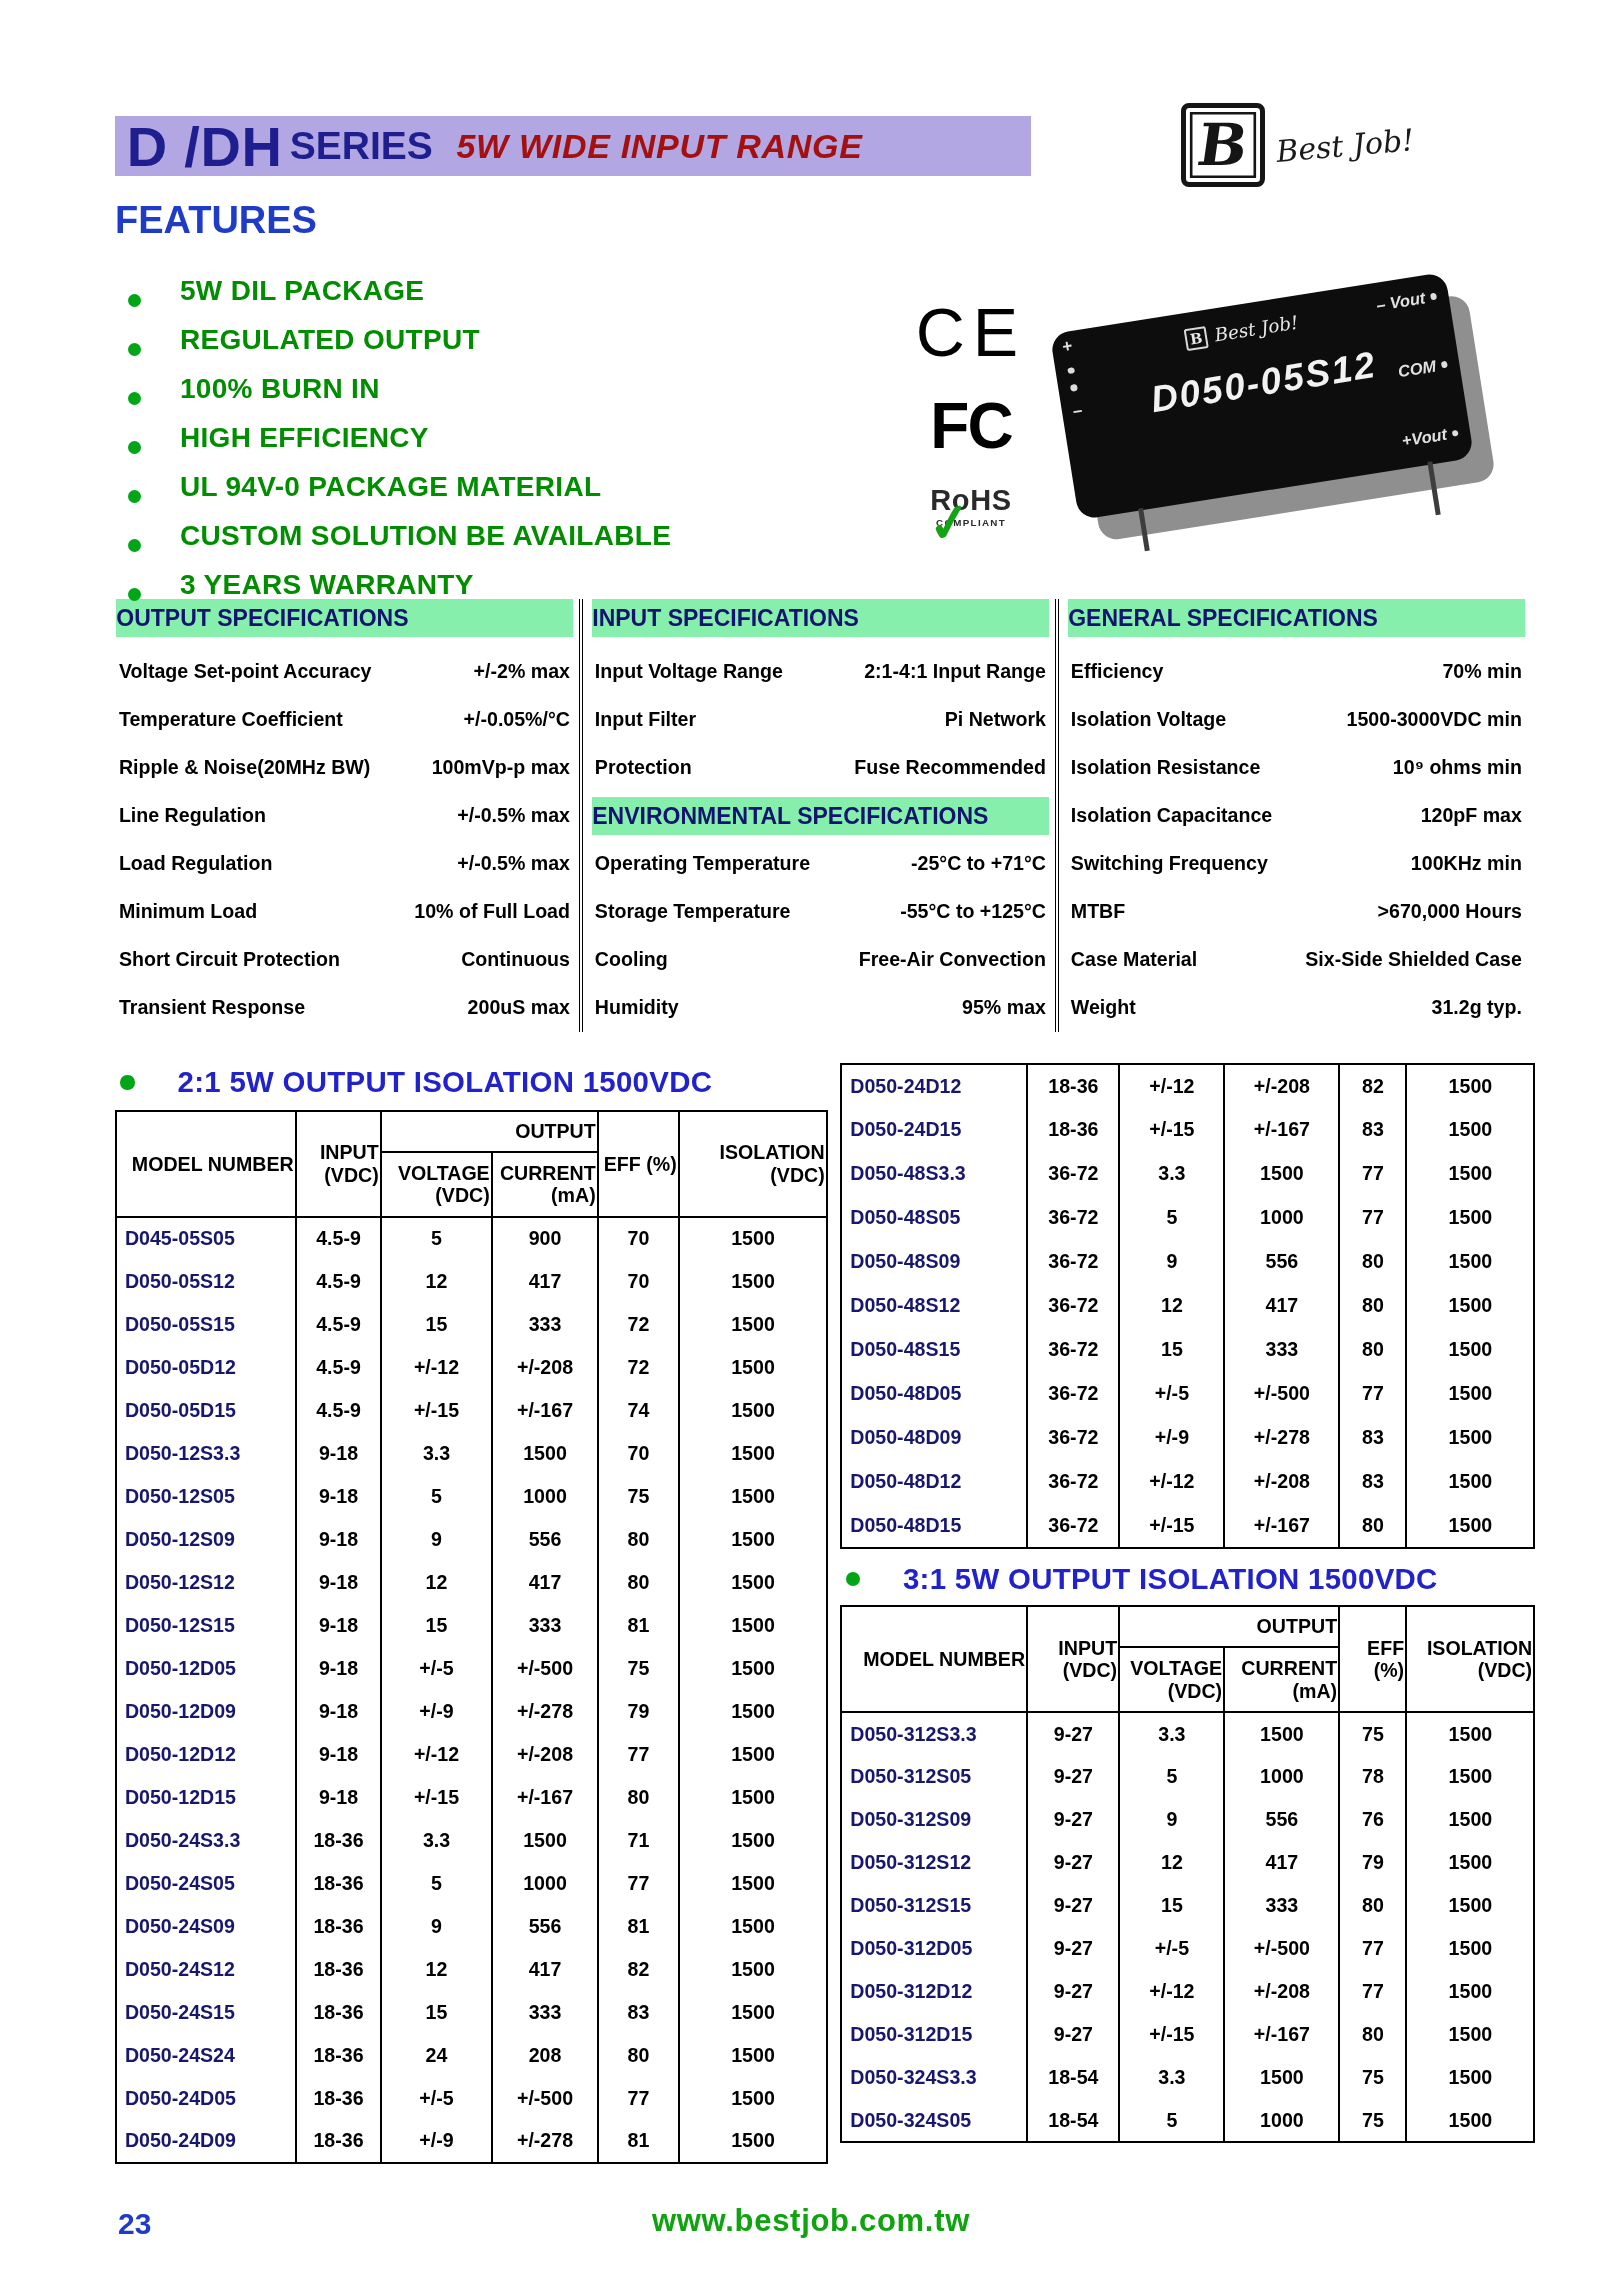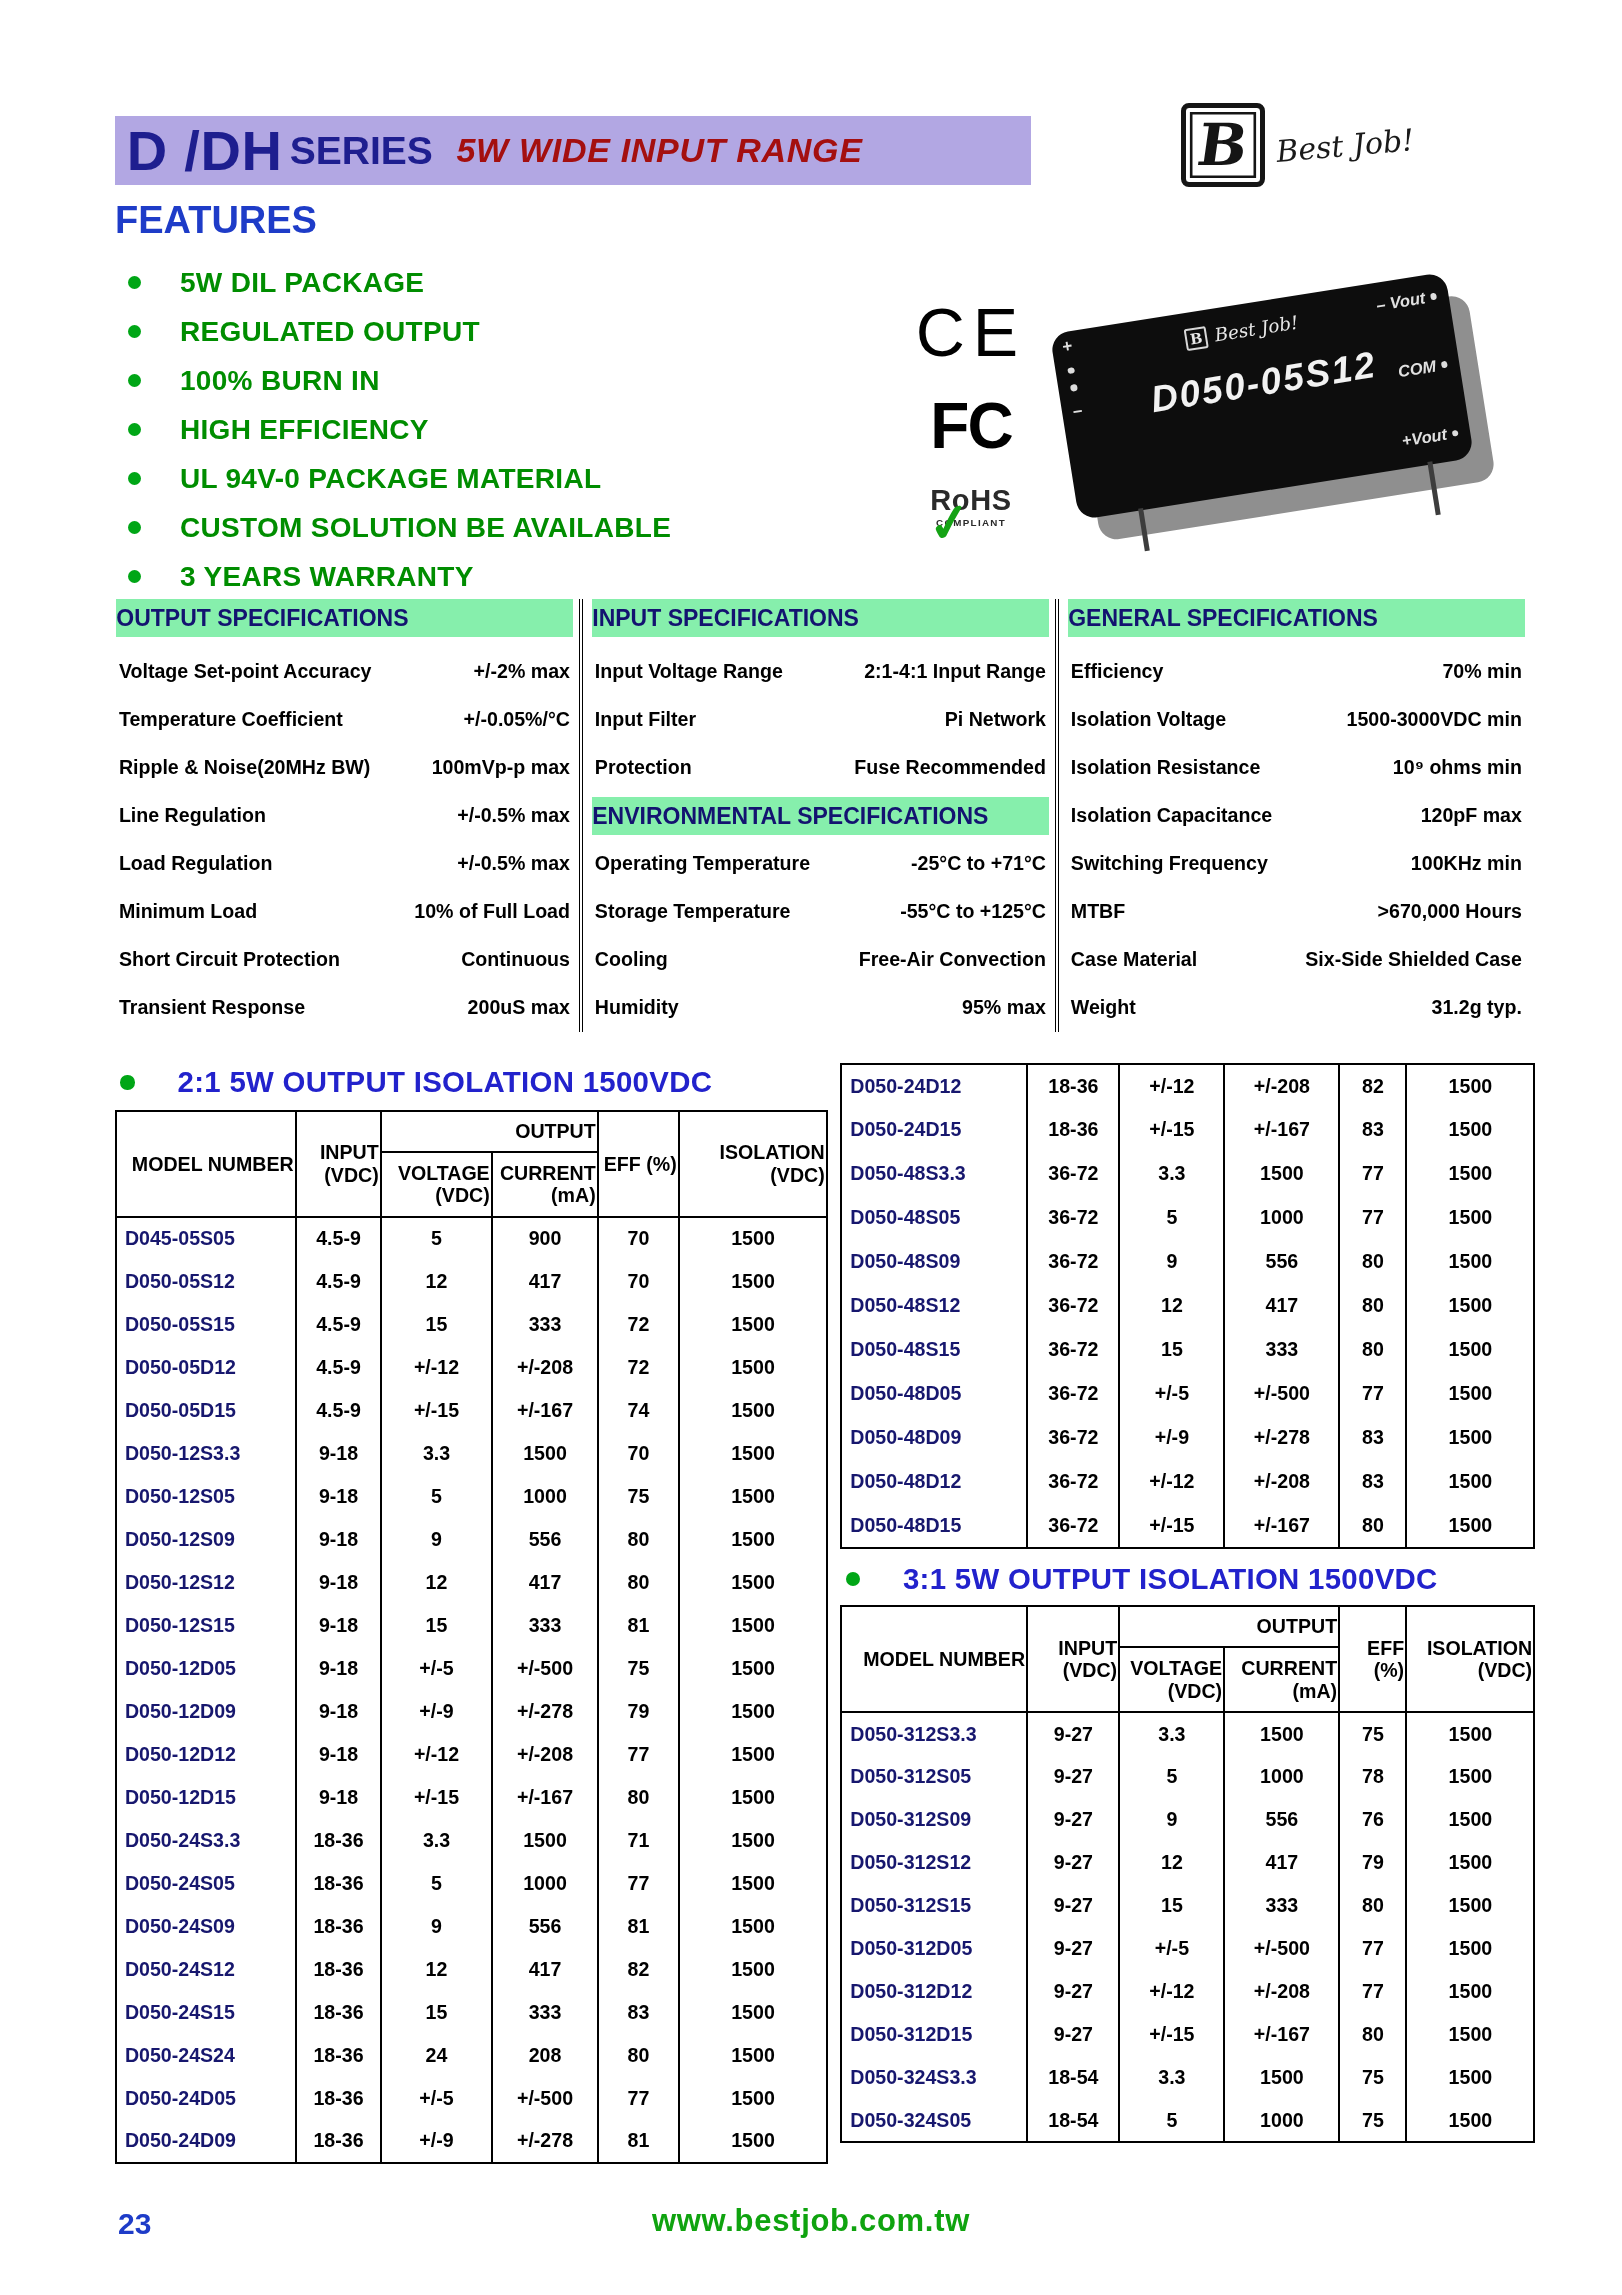--- a/index.html
+++ b/index.html
@@ -5,31 +5,31 @@
   * { margin:0; padding:0; box-sizing:border-box; }
   body { background:#fff; }
   .page {
     position:relative; width:1622px; height:2295px; background:#fff;
     font-family:"Liberation Sans", sans-serif; color:#000; overflow:hidden;
   }
 
   
   .header { position:relative; height:599px; }
   .banner {
-    position:absolute; left:115px; top:116px; width:916px; height:69px;
+    position:absolute; left:115px; top:116px; width:916px; height:60px;
     background:#b2a7e3; display:flex; align-items:center; padding-left:11.8px; white-space:nowrap;
   }
   .banner-main  { font-size:56px; font-weight:bold; color:#1e1e8f; letter-spacing:0.7px; }
   .banner-series{ font-size:39px; font-weight:bold; color:#1e1e8f; margin-left:7px; }
   .banner-sub   { font-size:34px; font-weight:bold; font-style:italic; color:#a40f0f; margin-left:23.6px; letter-spacing:0.7px; }
 
   .features-title { position:absolute; left:115px; top:199px; font-size:38px; font-weight:bold; color:#1e3cc8; }
 
   .features { position:absolute; left:128px; top:258px; list-style:none; }
-  .features li { display:flex; align-items:center; height:49px; }
+  .features li { display:flex; align-items:flex-end; height:49px; }
   .features .dot { width:13px; height:13px; border-radius:50%; background:#00a616; margin-right:39px; flex:none; }
   .features .feature-label { font-size:28px; font-weight:bold; color:#008d00; letter-spacing:0.3px; }
 
   .brand-logo { position:absolute; left:1181px; top:103px; display:flex; align-items:center; }
   .logo-box {
     width:84px; height:84px; border:5.2px solid #151515; border-radius:7.9px;
     display:flex; align-items:center; justify-content:center; box-shadow:inset 0 0 0 3.9px #fff, inset 0 0 0 6.5px #151515;
   }
   .logo-glyph { font-family:"DejaVu Serif", serif; font-size:58px; font-weight:bold; color:#151515; transform:skewX(-8deg); }
   .logo-script { font-family:"DejaVu Serif", serif; font-style:italic; font-size:30px; color:#1a1a1a; margin-left:10.5px; transform:rotate(-5deg); }

